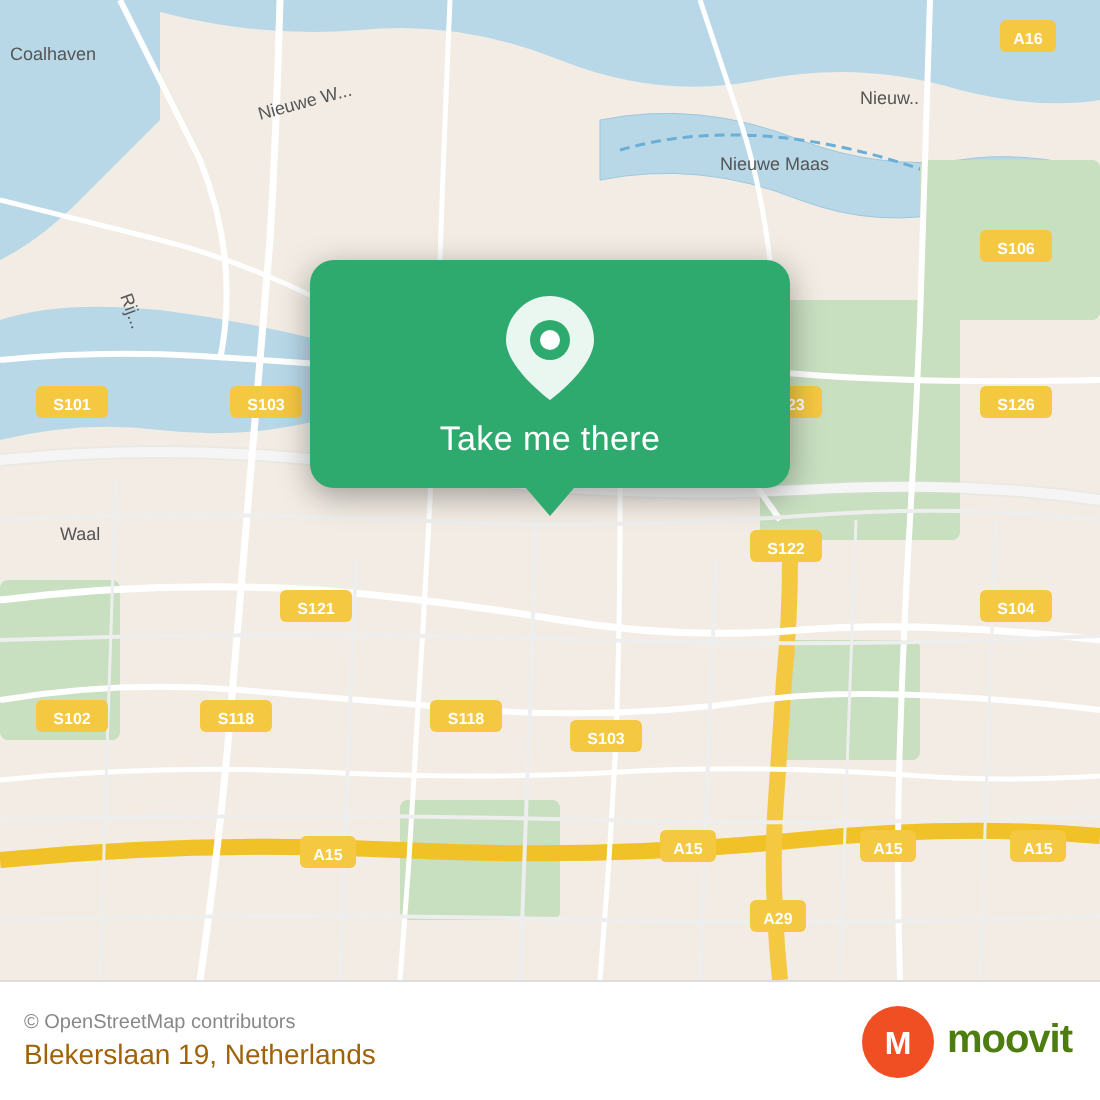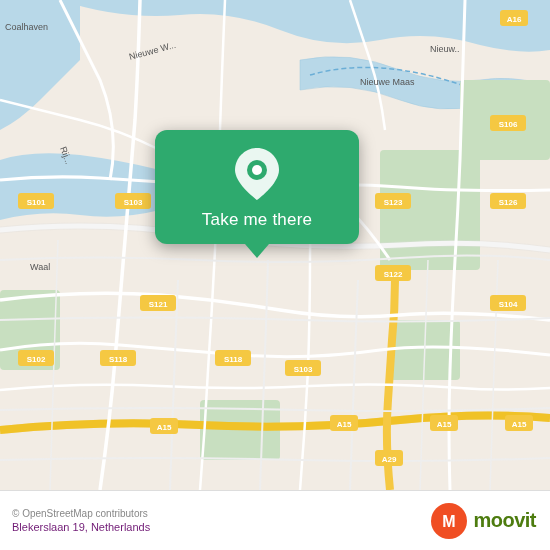--- a/index.html
+++ b/index.html
@@ -25,21 +25,21 @@
       height: 100%;
       position: absolute;
       top: 0; left: 0;
     }
 
     
     #popup {
       position: absolute;
       top: 130px;
       left: 155px;
-      width: 204px;
+      width: 240px;
       background: #2eaa6e;
       border-radius: 12px;
       display: flex;
       flex-direction: column;
       align-items: center;
       padding: 18px 20px 14px;
       cursor: pointer;
       z-index: 10;
       box-shadow: 0 4px 16px rgba(0,0,0,0.35);
     }
@@ -88,22 +88,22 @@
       flex-direction: column;
       gap: 2px;
     }
 
     #copyright-text {
       font-size: 10px;
       color: #888;
     }
 
     #location-name {
-      font-size: 11px;
-      color: #701a75;
+      font-size: 14px;
+      color: #a16207;
       font-weight: 500;
     }
 
     #moovit-logo {
       display: flex;
       align-items: center;
       gap: 6px;
     }
 
     #moovit-icon {

